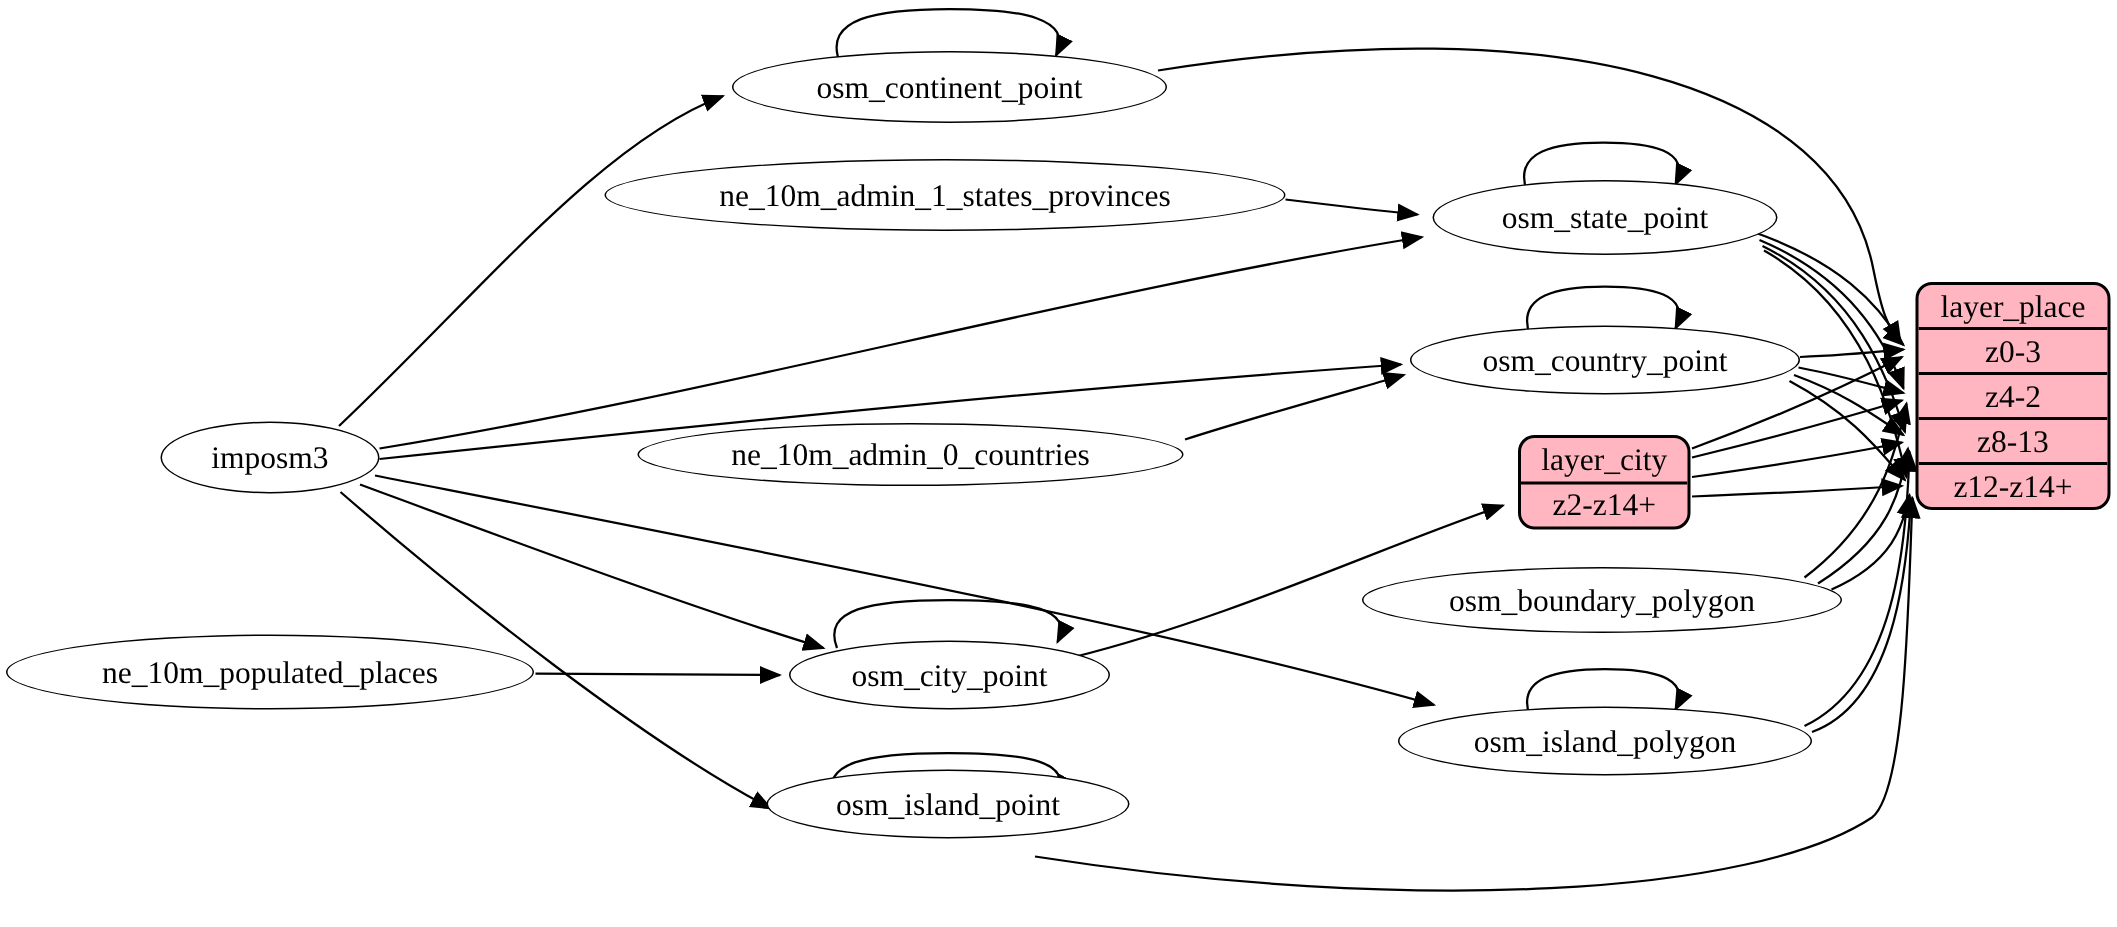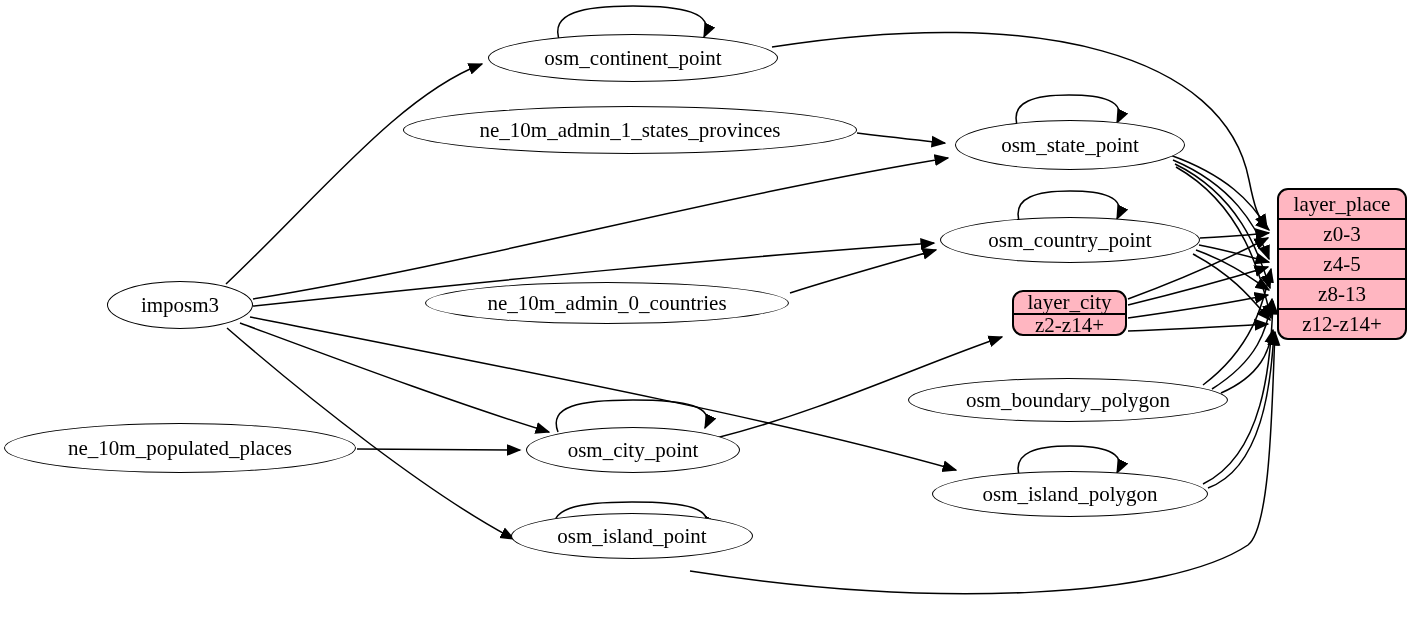--- a/index.html
+++ b/index.html
@@ -101,26 +101,26 @@
   <div class="node ellipse" style="left:955px;top:120px;width:230px;height:50px;">
     <span class="lbl">osm_state_point</span>
   </div>
   <div class="node ellipse" style="left:908px;top:378px;width:320px;height:44px;">
     <span class="lbl">osm_boundary_polygon</span>
   </div>
   <div class="node ellipse" style="left:932px;top:471px;width:276px;height:46px;">
     <span class="lbl">osm_island_polygon</span>
   </div>
 
-  <div class="node record" style="left:1012px;top:290px;width:115px;height:46px;">
+  <div class="node record" style="left:1012px;top:290px;width:115px;height:63px;">
     <div class="record-row">layer_city</div>
     <div class="record-row">z2-z14+</div>
   </div>
 
   <div class="node record" style="left:1277px;top:188px;width:130px;height:152px;">
     <div class="record-row">layer_place</div>
     <div class="record-row">z0-3</div>
-    <div class="record-row">z4-5</div>
+    <div class="record-row">z4-2</div>
     <div class="record-row">z8-13</div>
     <div class="record-row">z12-z14+</div>
   </div>
 
 </div>
 
 </body></html>

